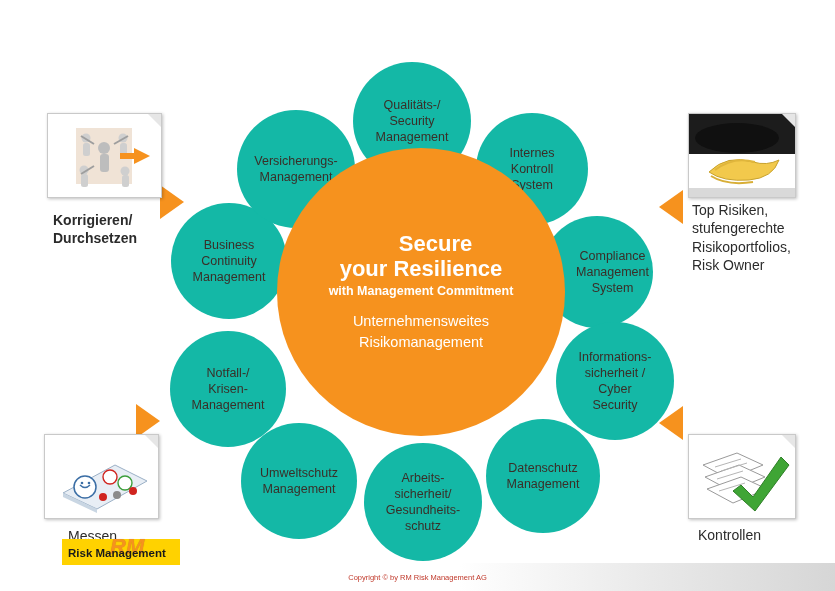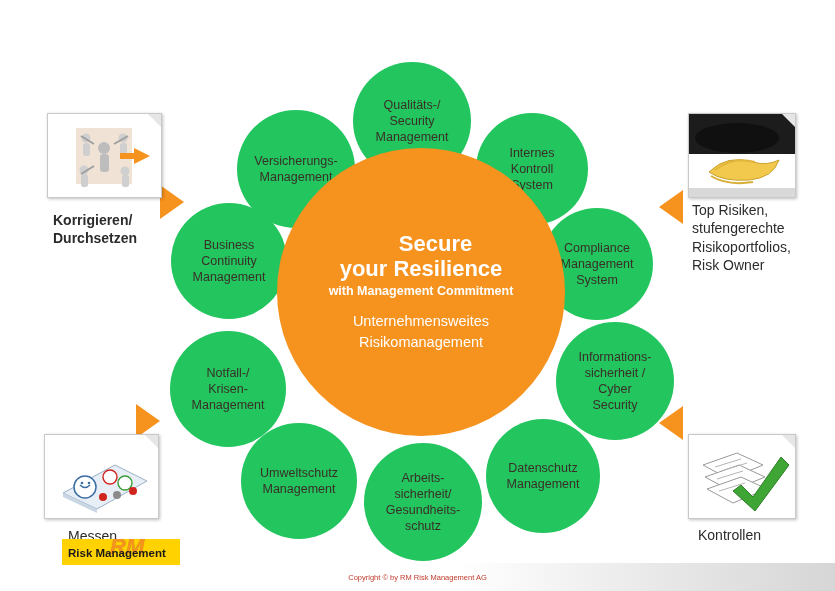--- a/index.html
+++ b/index.html
@@ -82,21 +82,21 @@
   .center-body {
     font-size: 14.5px;
     line-height: 1.45;
     color: #ffffff;
   }
 
   
   .petal {
     position: absolute;
     border-radius: 50%;
-    background: #22c55e;
+    background: #14b8a6;
     z-index: 3;
     display: flex;
     align-items: center;
     justify-content: center;
     text-align: center;
     color: #3a2f28;
     font-size: 12.5px;
     line-height: 1.28;
     box-sizing: border-box;
     padding: 4px;
@@ -212,21 +212,21 @@
   </div>
 
   <div class="petal" style="left:476px; top:113px; width:112px; height:112px;">
     <div>
       <span>Internes</span>
       <span>Kontroll</span>
       <span>System</span>
     </div>
   </div>
 
-  <div class="petal" style="left:541px; top:208px; width:112px; height:112px;">
+  <div class="petal" style="left:541px; top:216px; width:112px; height:112px;justify-content:flex-end;">
     <div>
       <span>Compliance</span>
       <span>Management</span>
       <span>System</span>
     </div>
   </div>
 
   <div class="petal" style="left:556px; top:322px; width:118px; height:118px;">
     <div>
       <span>Informations-</span>

